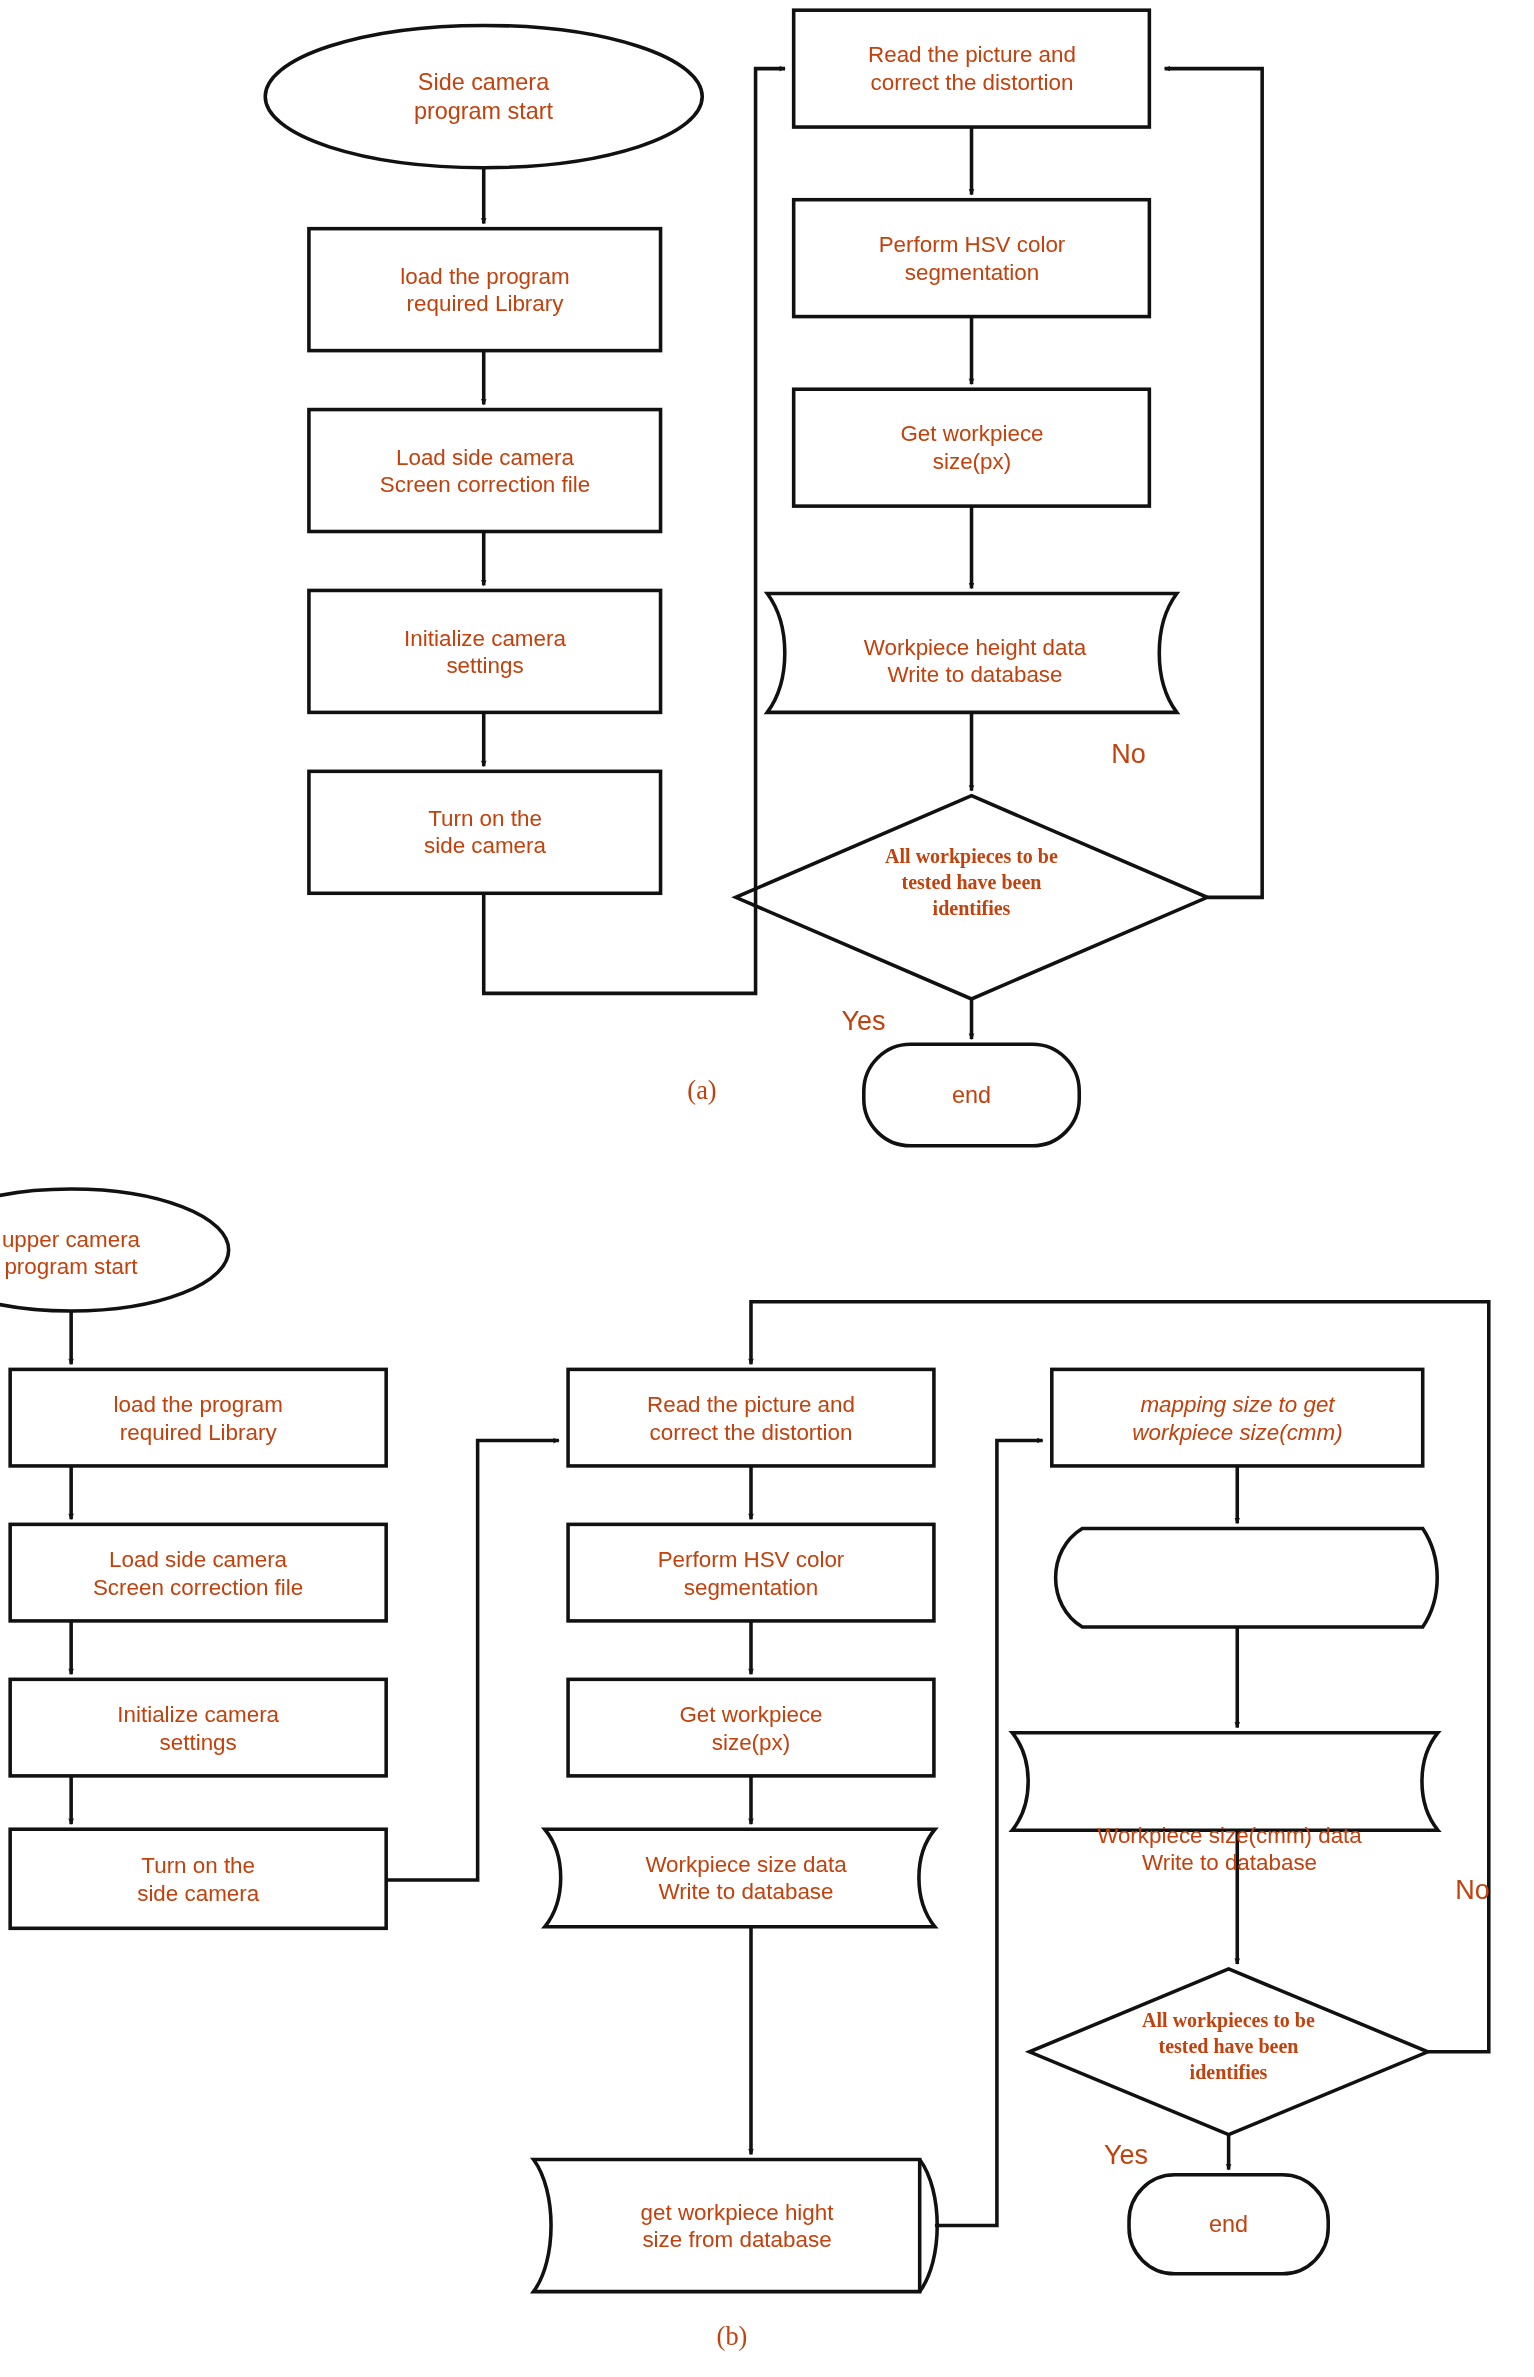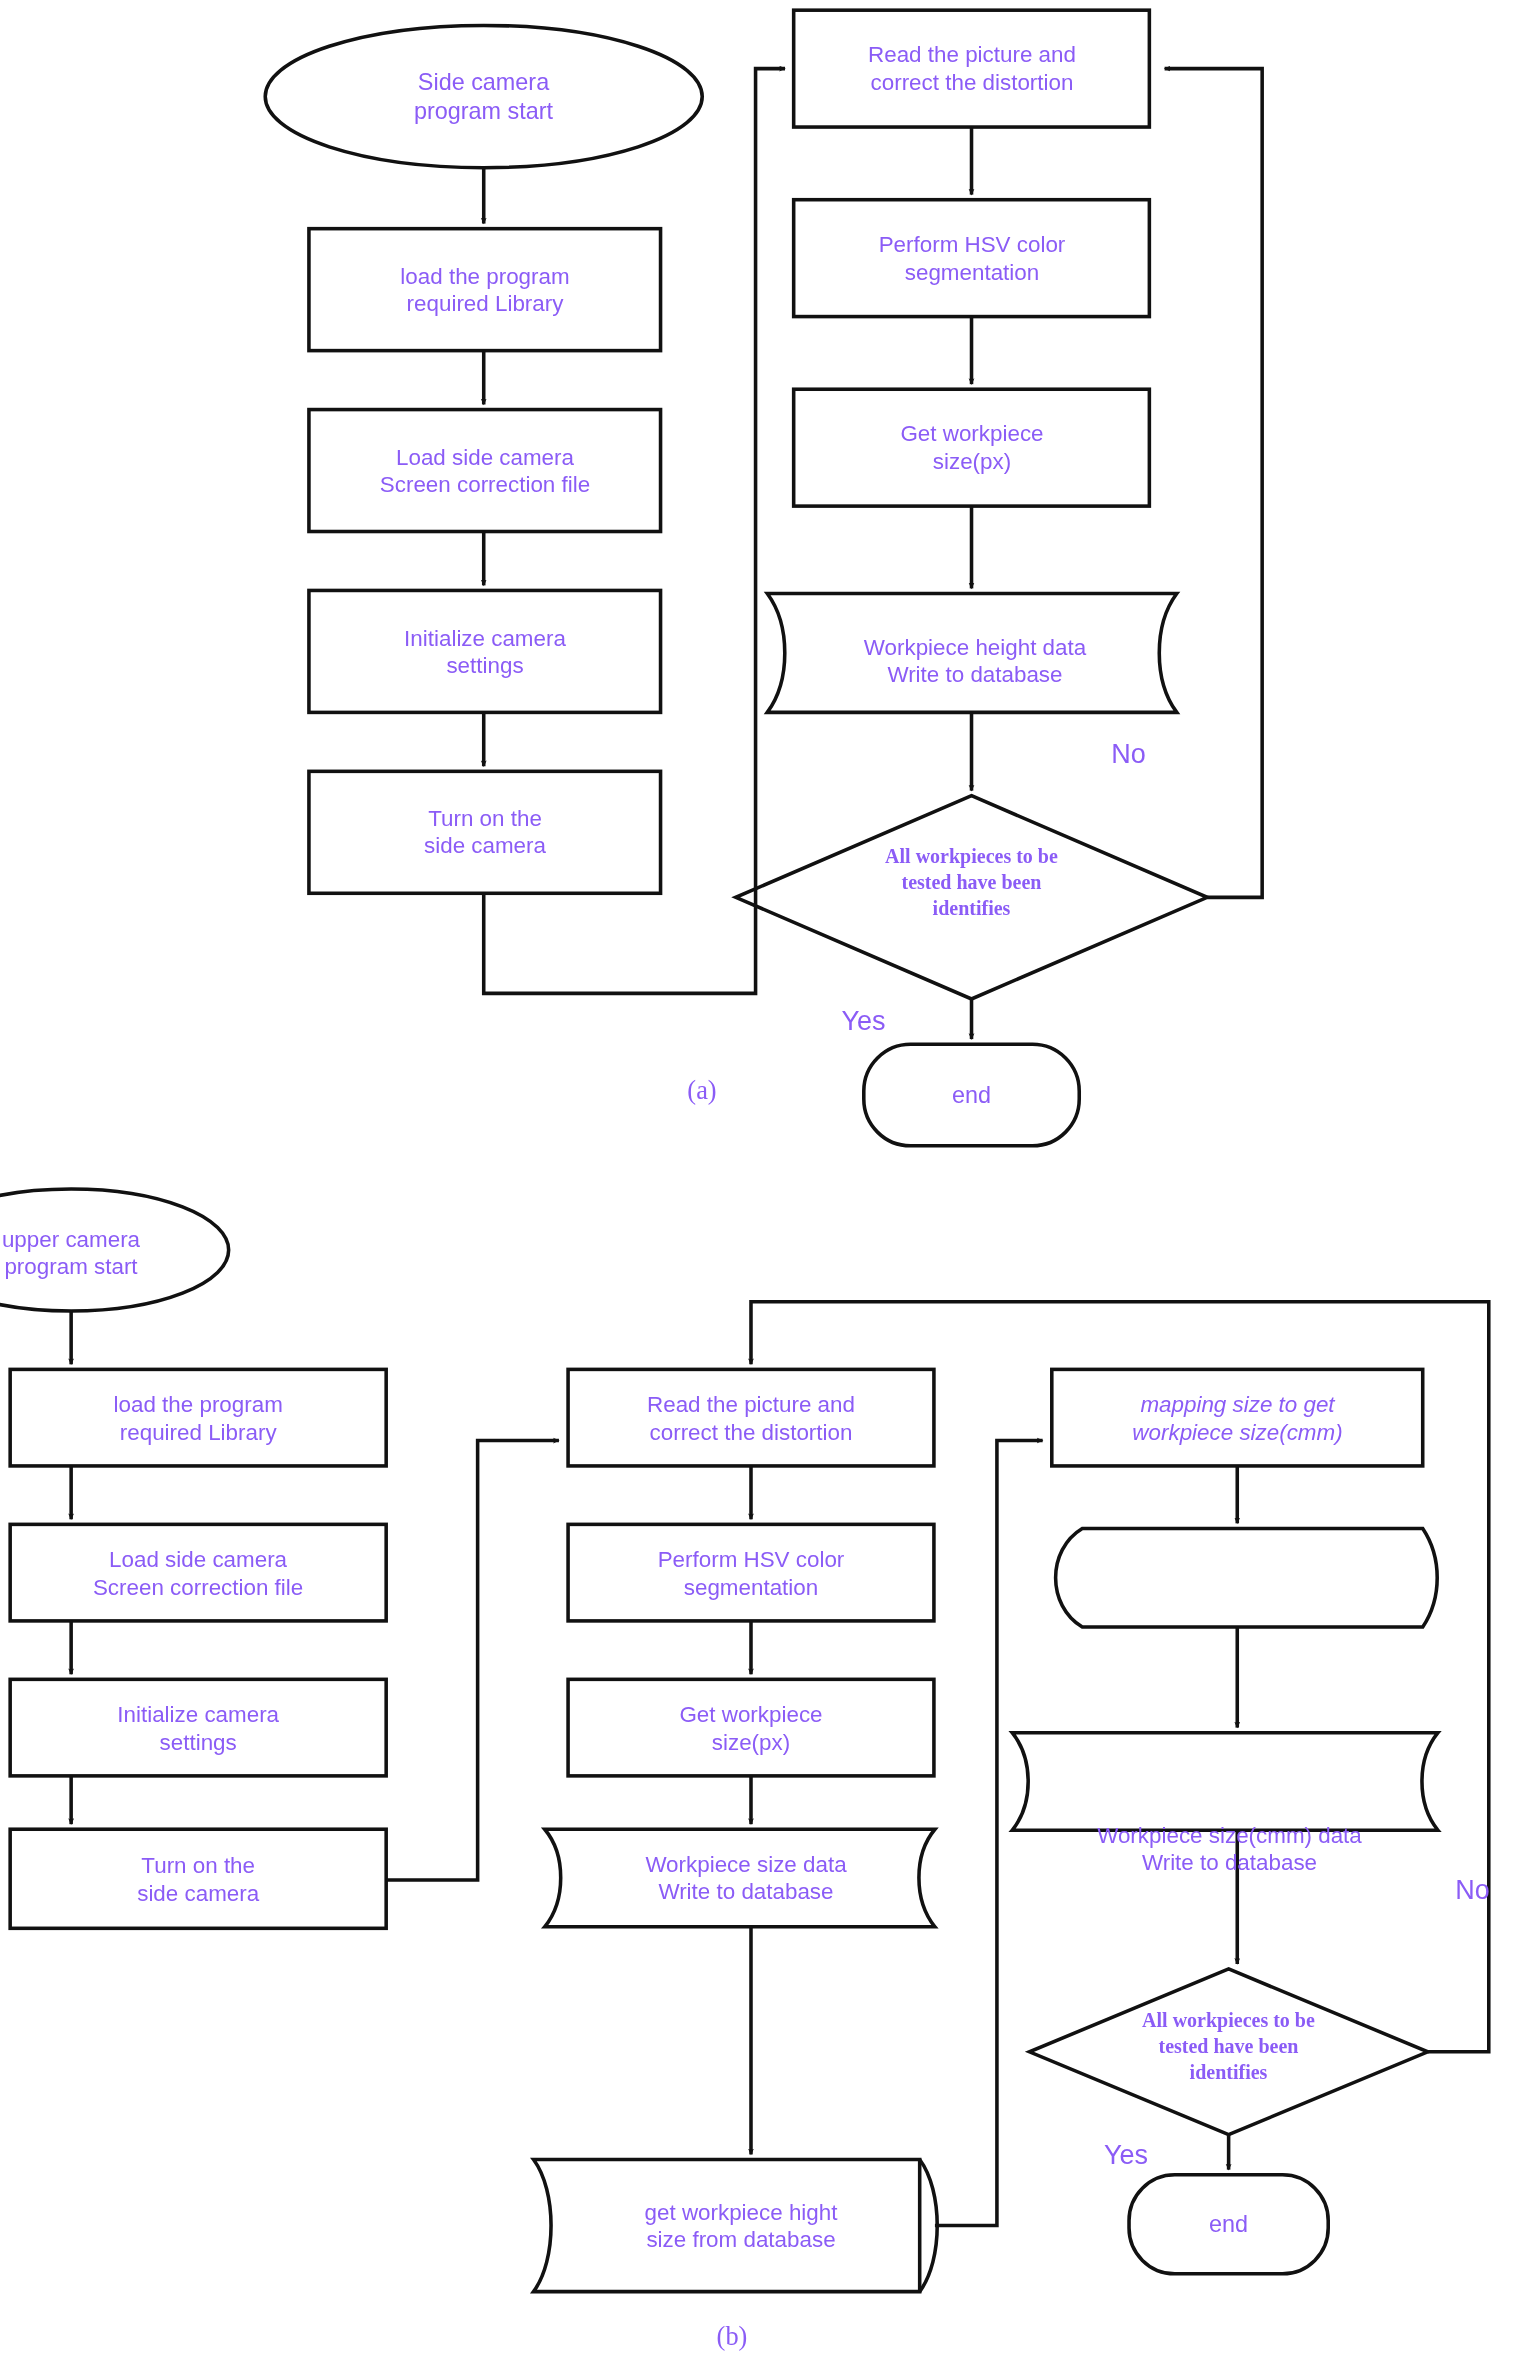--- a/index.html
+++ b/index.html
@@ -7,21 +7,21 @@
   body{font-family:"Liberation Sans", sans-serif;}
   #root{position:relative;width:1534px;height:2377px;background:#fff;overflow:hidden;}
   svg.layer{position:absolute;left:0;top:0;width:1534px;height:2377px;}
   .node-text{
     position:absolute;
     display:flex;
     align-items:center;
     justify-content:center;
     text-align:center;
     font-family:"Liberation Sans", sans-serif;
-    color:#8b5cf6;
+    color:#c2410c;
     line-height:1.22;
     pointer-events:none;
     white-space:pre-line;
   }
   .t-lg{font-size:23.4px;}
   .t-md{font-size:22.4px;}
   .t-dec{font-family:"Liberation Serif", serif; font-weight:bold; font-size:20px; line-height:1.3;}
   .t-lab{font-size:27px;}
   .t-cap{font-family:"Liberation Serif", serif; font-size:26.4px;}
 </style>
@@ -158,21 +158,21 @@
 side camera</div>
 
   <div class="node-text t-md" style="left:564px;top:1370px;width:374px;height:97px;">Read the picture and
 correct the distortion</div>
   <div class="node-text t-md" style="left:568px;top:1525px;width:366px;height:97px;">Perform HSV color
 segmentation</div>
   <div class="node-text t-md" style="left:568px;top:1680px;width:366px;height:97px;">Get workpiece
 size(px)</div>
   <div class="node-text t-md" style="left:558px;top:1832px;width:376px;height:92px;">Workpiece size data
 Write to database</div>
-  <div class="node-text t-md" style="left:529px;top:2166px;width:376px;height:120px;padding-left:24px;">get workpiece hight
+  <div class="node-text t-md" style="left:549px;top:2166px;width:376px;height:120px;">get workpiece hight
 size from database</div>
 
   <div class="node-text t-md" style="left:1049px;top:1370px;width:377px;height:97px;font-style:italic;">mapping size to get
 workpiece size(cmm)</div>
   <div class="node-text t-md" style="left:1026px;top:1792px;width:407px;height:114px;">Workpiece size(cmm) data
 Write to database</div>
   <div class="node-text t-dec" style="left:1077px;top:1997px;width:303px;height:97px;">All workpieces to be
 tested have been
 identifies</div>
   <div class="node-text t-lg" style="left:1129px;top:2175px;width:199px;height:99px;">end</div>

